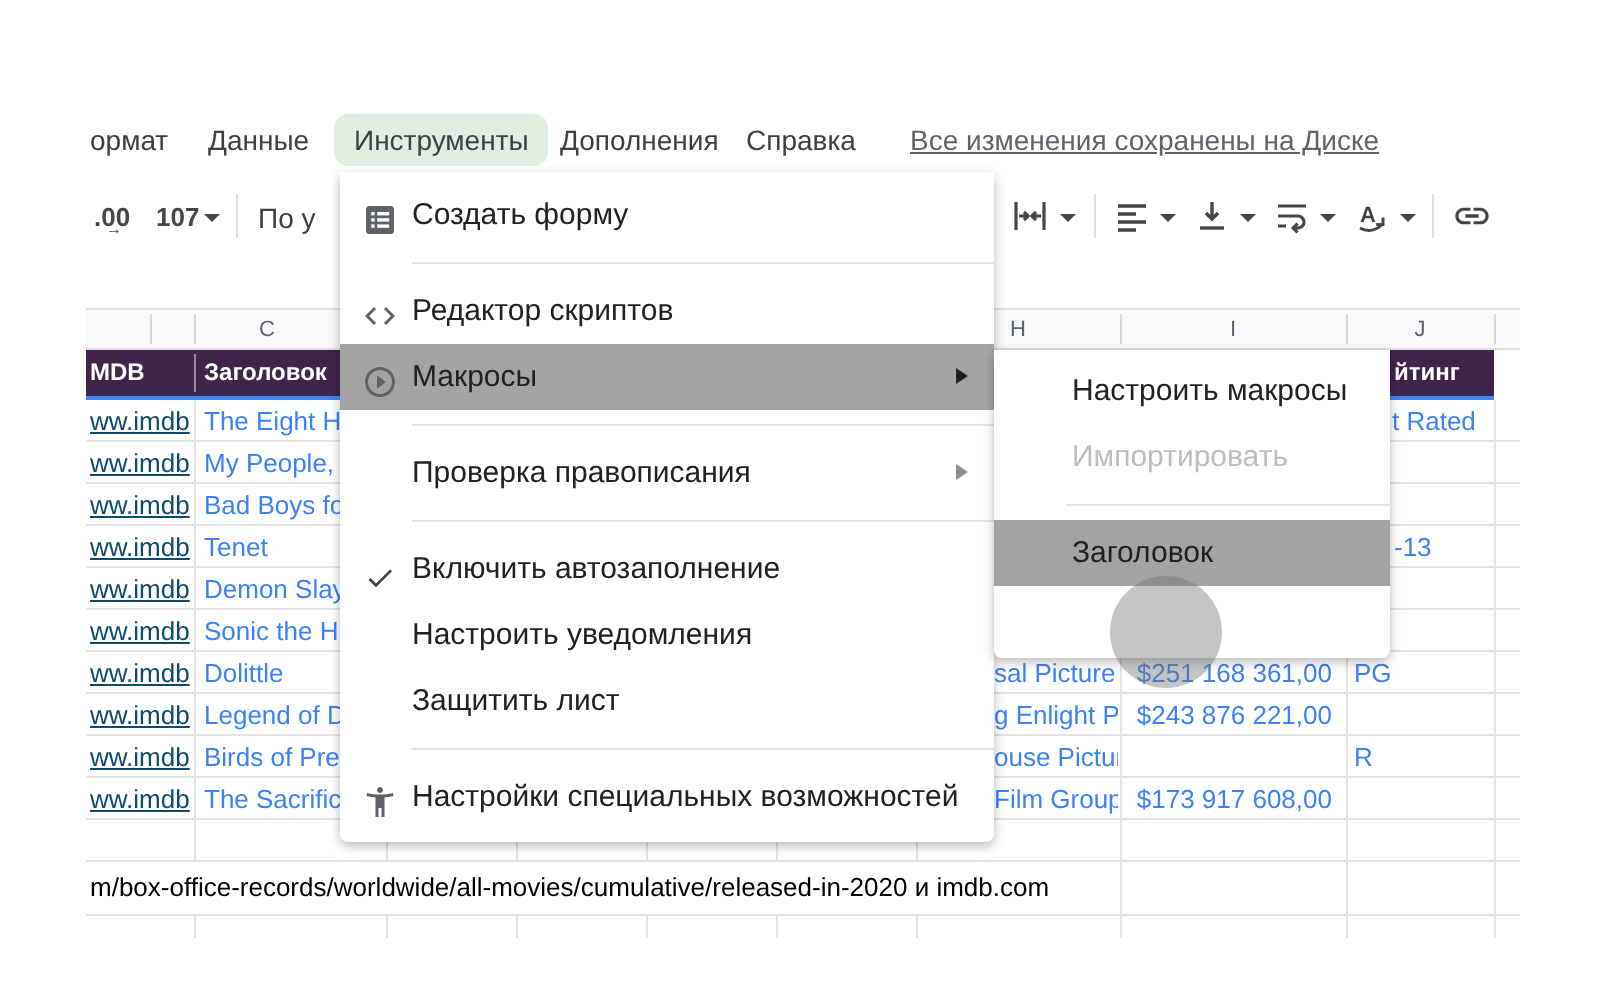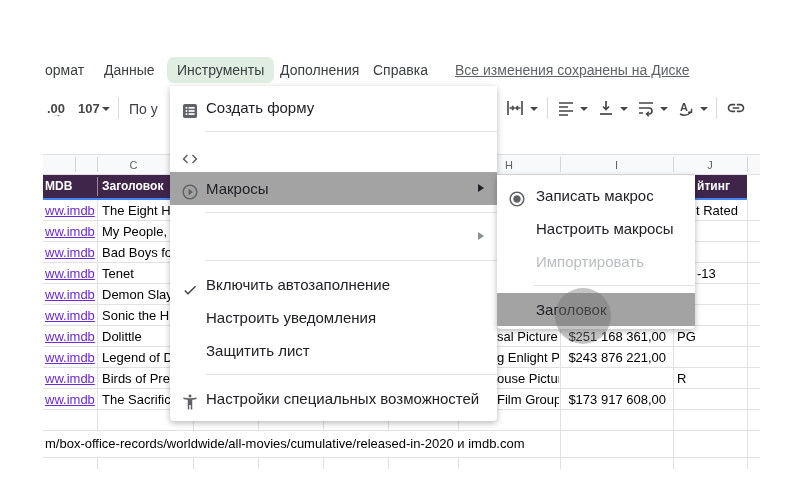--- a/index.html
+++ b/index.html
@@ -25,22 +25,22 @@
   .chd{position:absolute;top:147px;height:15px;width:1px;background:#d4d7da;}
   .phead{position:absolute;left:43px;top:165px;width:704px;height:23px;background:#40254a;}
   .pht{position:absolute;top:165px;height:23px;line-height:23px;font-size:12px;font-weight:bold;color:#fff;
        white-space:nowrap;overflow:hidden;}
   .phd{position:absolute;top:167px;height:19px;width:1px;background:rgba(255,255,255,.45);}
   .bluefrz{position:absolute;left:43px;top:188px;width:704px;height:2px;background:#4184f3;}
   .rowlines{position:absolute;left:43px;top:190px;width:717px;height:232px;
             background:repeating-linear-gradient(to bottom,transparent 0,transparent 20px,#e2e2e2 20px,#e2e2e2 21px);}
   .hline{position:absolute;left:43px;width:717px;height:1px;background:#e2e2e2;}
   .vline{position:absolute;width:1px;background:#e2e2e2;}
-  .cell{position:absolute;height:21px;line-height:21px;font-size:13px;white-space:nowrap;overflow:hidden;color:#000000;}
-  .link-cell{color:#6d28d9;text-decoration:underline;}
+  .cell{position:absolute;height:21px;line-height:21px;font-size:13px;white-space:nowrap;overflow:hidden;color:#3b82f6;}
+  .link-cell{color:#0c4a6e;text-decoration:underline;}
   .right{text-align:right;}
   .urlnote{position:absolute;left:45px;top:420px;height:27px;line-height:27px;font-size:13px;color:#000;white-space:nowrap;}
   
   .menu{position:absolute;left:170px;top:76px;width:327px;height:335px;background:#fff;box-sizing:border-box;
         padding-top:5px;border-radius:0 0 4px 4px;box-shadow:0 2px 6px rgba(0,0,0,.28);z-index:10;}
   .submenu{position:absolute;left:497px;top:165px;width:198px;height:154px;background:#fff;box-sizing:border-box;
         padding-top:4px;border-radius:0 0 4px 4px;box-shadow:0 2px 6px rgba(0,0,0,.28);z-index:11;}
   .mitem{position:relative;height:33px;line-height:33px;padding-left:36px;font-size:15px;color:#202124;white-space:nowrap;}
   .submenu .mitem{padding-left:39px;}
   .mitem.hl{background:#a3a3a3;}
@@ -198,31 +198,33 @@
             <rect x="7.6" y="11.2" width="6" height="1.7" fill="#fff"></rect>
         </svg></span>
       <span>Создать форму</span>
     </div>
     <div class="mdivider"></div>
     <div class="mitem">
       <span class="ic">
         <svg viewBox="0 0 24 24" width="18" height="18" fill="#5f6368">
           <path d="M9.4 16.6 4.8 12l4.6-4.6L8 6l-6 6 6 6 1.4-1.4zm5.2 0 4.6-4.6-4.6-4.6L16 6l6 6-6 6-1.4-1.4z"></path>
         </svg></span>
+      <span>Редактор скриптов</span>
     </div>
     <div class="mitem hl">
       <span class="ic">
         <svg viewBox="0 0 24 24" width="18" height="18" fill="#5f6368">
           <path d="M12 2C6.48 2 2 6.48 2 12s4.48 10 10 10 10-4.48 10-10S17.52 2 12 2zm0 18c-4.41 0-8-3.59-8-8s3.59-8 8-8 8 3.59 8 8-3.59 8-8 8zM10 16.5l6-4.5-6-4.5v9z"></path>
         </svg></span>
       <span>Макросы</span>
       <span class="subarrow"></span>
     </div>
     <div class="mdivider"></div>
     <div class="mitem">
+      <span>Проверка правописания</span>
       <span class="subarrow grey"></span>
     </div>
     <div class="mdivider"></div>
     <div class="mitem">
       <span class="chk">
         <svg viewBox="0 0 24 24" width="16" height="16" fill="#3c4043">
           <path d="M9 16.17 4.83 12l-1.42 1.41L9 19 21 7l-1.41-1.41z"></path>
         </svg></span>
       <span>Включить автозаполнение</span>
     </div>
@@ -237,27 +239,20 @@
       <span class="ic">
         <svg viewBox="0 0 24 24" width="18" height="18" fill="#5f6368">
           <path d="M20.5 6c-2.61.7-5.67 1-8.5 1s-5.89-.3-8.5-1L3 8c1.86.5 4 .83 6 1v13h2v-6h2v6h2V9c2-.17 4.14-.5 6-1l-.5-2zM12 6c1.1 0 2-.9 2-2s-.9-2-2-2-2 .9-2 2 .9 2 2 2z"></path>
         </svg></span>
       <span>Настройки специальных возможностей</span>
     </div>
   </div>
 
   <div class="submenu">
     <div class="mitem">
-      <span class="ic">
-        <svg viewBox="0 0 24 24" width="18" height="18" fill="#5f6368">
-          <path d="M12 7c-2.76 0-5 2.24-5 5s2.24 5 5 5 5-2.24 5-5-2.24-5-5-5zm0-5C6.48 2 2 6.48 2 12s4.48 10 10 10 10-4.48 10-10S17.52 2 12 2zm0 18c-4.41 0-8-3.59-8-8s3.59-8 8-8 8 3.59 8 8-3.59 8-8 8z"></path>
-        </svg></span>
-      <span>Записать макрос</span>
-    </div>
-    <div class="mitem">
       <span>Настроить макросы</span>
     </div>
     <div class="mitem disabled">
       <span>Импортировать</span>
     </div>
     <div class="mdivider"></div>
     <div class="mitem hl">
       <span>Заголовок</span>
     </div>
   </div>

